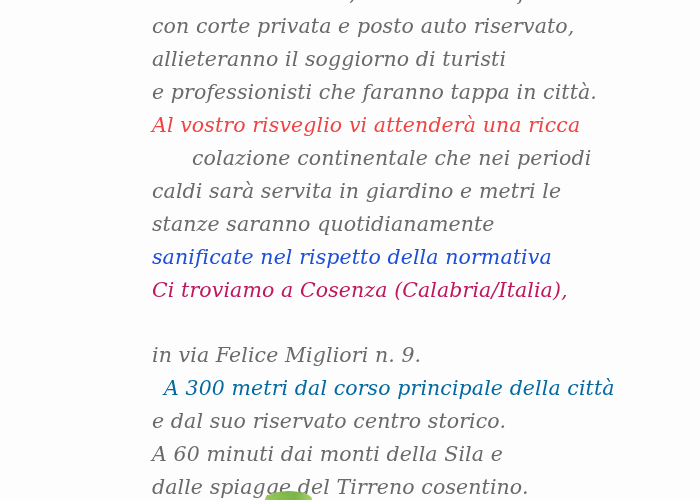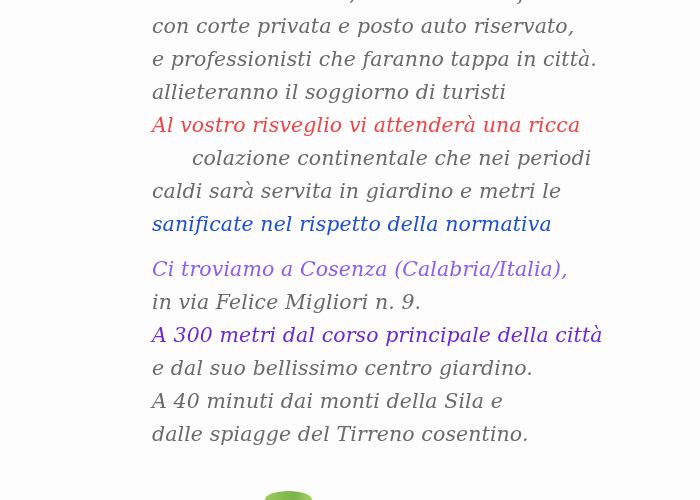--- a/index.html
+++ b/index.html
@@ -62,29 +62,30 @@
   }
 </style>
 </head>
 <body>
 
 <div id="page" style="background: rgb(253, 253, 253);">
 
   <div id="text-block">
       <div class="text-line" style="color: rgb(106, 106, 106);">Storia e modernità, in un contesto familiare</div>
       <div class="text-line" style="color: rgb(106, 106, 106);">con corte privata e posto auto riservato,</div>
+      <div class="text-line" style="color: rgb(106, 106, 106);">allieteranno il soggiorno di turisti</div>
       <div class="text-line" style="color: rgb(106, 106, 106);">e professionisti che faranno tappa in città.</div>
-      <div class="text-line" style="color: rgb(106, 106, 106);">allieteranno il soggiorno di turisti</div>
       <div class="text-line" style="color: #ef4444;">Al vostro risveglio vi attenderà una ricca</div>
       <div class="text-line" style="color: rgb(106, 106, 106); margin-left: 40px;">colazione continentale che nei periodi</div>
       <div class="text-line" style="color: rgb(106, 106, 106);">caldi sarà servita in giardino e metri le</div>
+      <div class="text-line" style="color: rgb(106, 106, 106);">stanze saranno quotidianamente</div>
       <div class="text-line" style="color: #1d4ed8;">sanificate nel rispetto della normativa</div>
-      <div class="text-line" style="color: #8b5cf6; margin-top: 12px;">Ci troviamo a Cosenza (Calabria/Italia),</div>
-      <div class="text-line" style="color: rgb(106, 106, 106);">in via Felice Migliori n. 9.</div>
-      <div class="text-line" style="color: #6d28d9;">A 300 metri dal corso principale della città</div>
-      <div class="text-line" style="color: rgb(106, 106, 106);">e dal suo bellissimo centro giardino.</div>
-      <div class="text-line" style="color: rgb(106, 106, 106);">A 40 minuti dai monti della Sila e</div>
+      <div class="text-line" style="color: #be185d;">Ci troviamo a Cosenza (Calabria/Italia),</div>
+      <div class="text-line" style="color: rgb(106, 106, 106); margin-top: 32px;">in via Felice Migliori n. 9.</div>
+      <div class="text-line" style="color: #0369a1; margin-left: 12px;">A 300 metri dal corso principale della città</div>
+      <div class="text-line" style="color: rgb(106, 106, 106);">e dal suo riservato centro storico.</div>
+      <div class="text-line" style="color: rgb(106, 106, 106);">A 60 minuti dai monti della Sila e</div>
       <div class="text-line" style="color: rgb(106, 106, 106);">dalle spiagge del Tirreno cosentino.</div>
     </div>
 
   <div id="leaf-ornament"></div>
 
 </div>
 
 </body></html>

